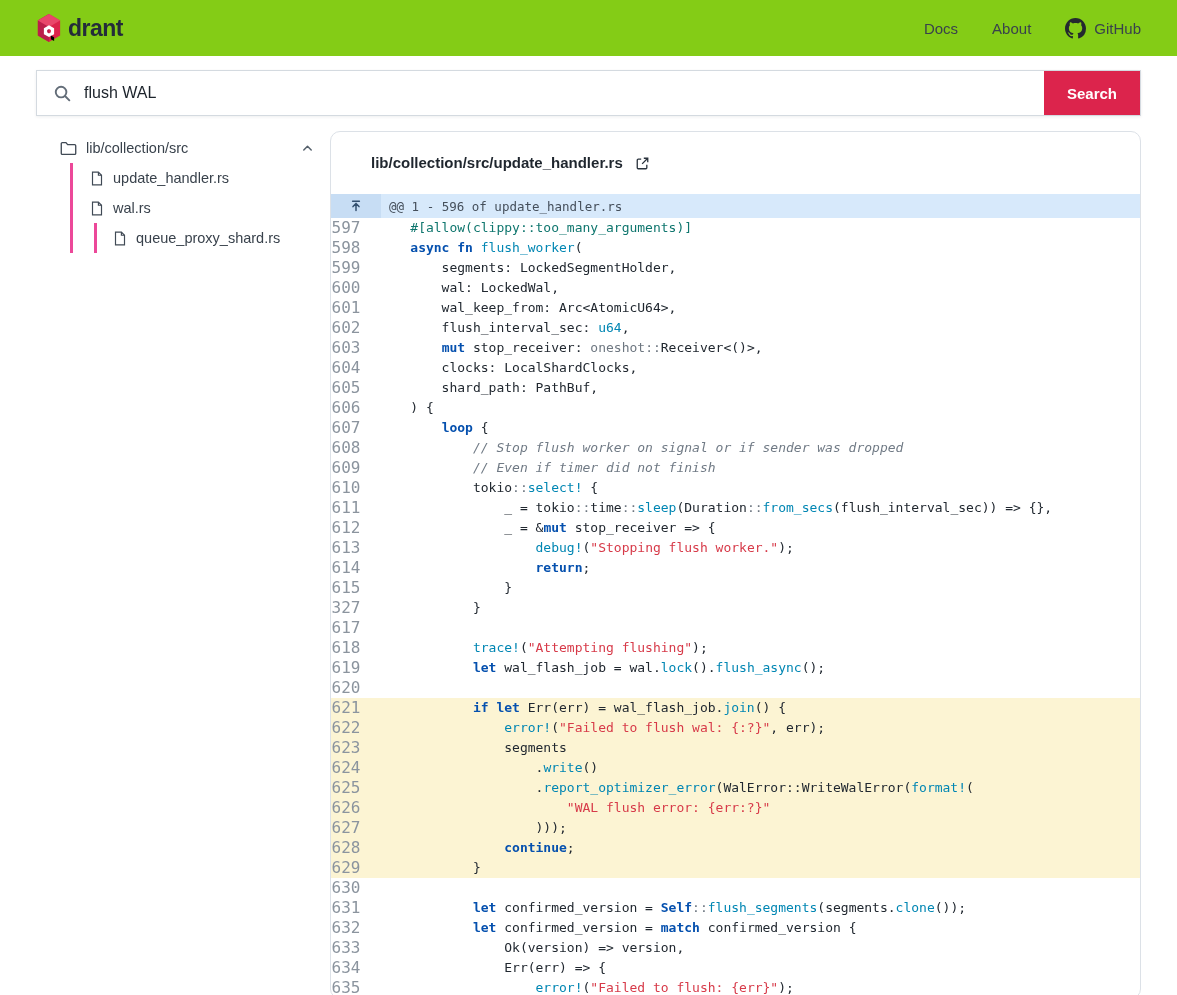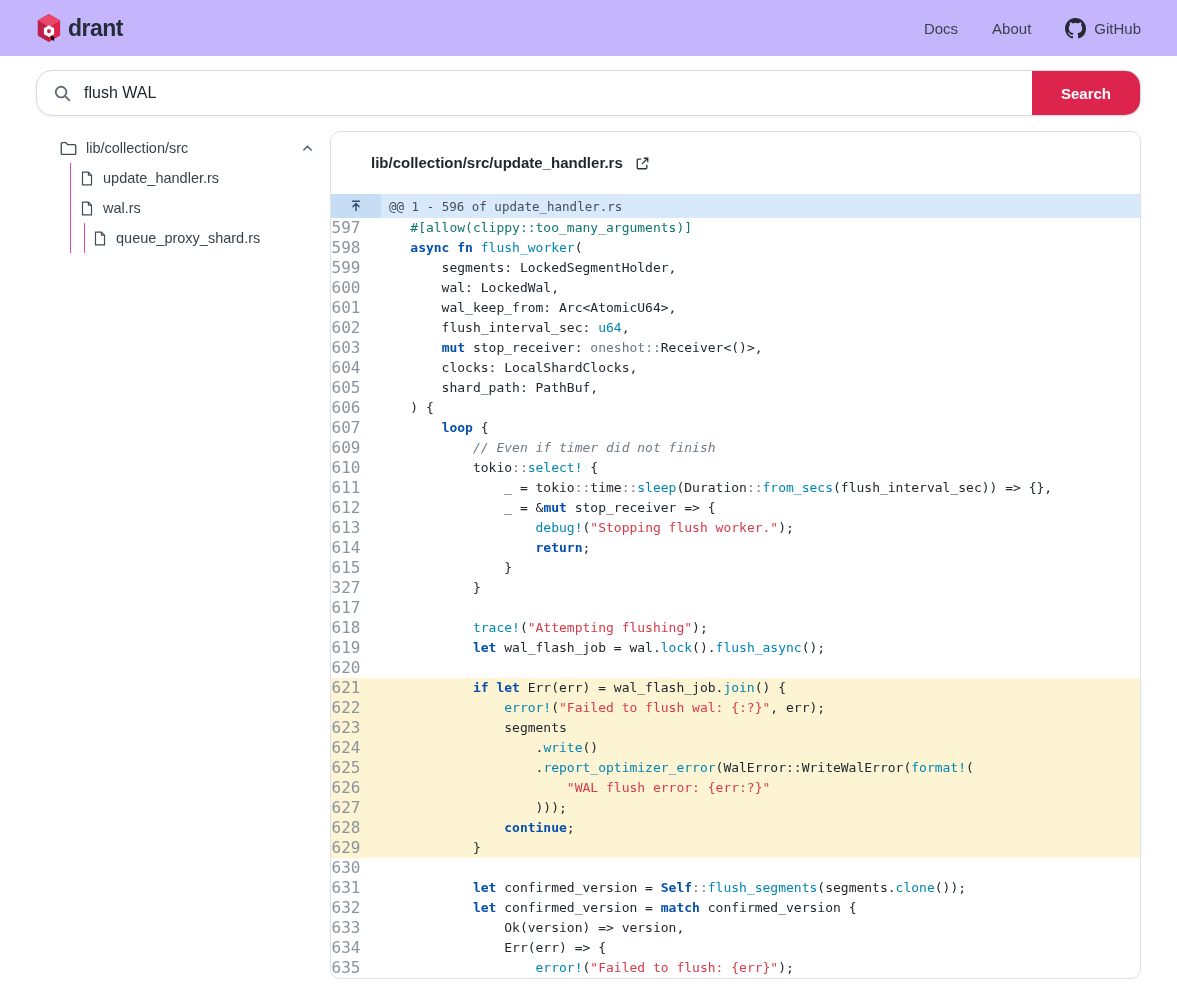--- a/index.html
+++ b/index.html
@@ -1,50 +1,50 @@
 <!DOCTYPE html>
 <html style="--accent: #dc244c;"><head>
 <meta charset="utf-8">
 <style>
   * { margin:0; padding:0; box-sizing:border-box; }
   html,body { width:1177px; height:995px; overflow:hidden; background:#fff;
     font-family:"Liberation Sans", sans-serif; color:#212830; }
 
   
   .topbar { height:56px; display:flex; align-items:center; justify-content:space-between;
-    padding:0 36px; background:#c4b5fd; }
+    padding:0 36px; background:#84cc16; }
   .logo { display:flex; align-items:center; gap:6px; cursor:pointer; }
   .logo-text { font-size:23px; font-weight:700; color:#242c3a; letter-spacing:-0.5px; }
   .nav { display:flex; align-items:center; gap:34px; }
   .nav a { text-decoration:none; color:#39424c; font-size:15px; font-weight:500; cursor:pointer;
     display:flex; align-items:center; gap:8px; }
 
   
   .search-wrap { padding:14px 36px 15px; }
   .search-bar { display:flex; align-items:center; height:46px; background:#fff;
-    border:1px solid #d4dae0; border-radius:16px; overflow:hidden;
+    border:1px solid #d4dae0; border-radius:0; overflow:hidden;
     box-shadow:0 1px 3px rgba(20,30,40,.07); }
   .search-bar svg { margin-left:16px; flex:0 0 auto; }
   .search-input { flex:1; border:none; outline:none; font-size:16px; color:#1c232b;
     padding:0 12px; font-family:"Liberation Sans", sans-serif; background:transparent; }
-  .search-btn { height:100%; width:108px; border:none; cursor:pointer; background:var(--accent,#dc244c);
+  .search-btn { height:100%; width:96px; border:none; cursor:pointer; background:var(--accent,#dc244c);
     color:#fff; font-size:15px; font-weight:600; font-family:"Liberation Sans", sans-serif; }
 
   
   .content { display:flex; align-items:flex-start; padding:0 36px; }
   .sidebar { width:294px; flex:0 0 auto; padding-top:2px; }
   .viewer { flex:1; border:1px solid #dce1e7; border-radius:10px; overflow:hidden; background:#fff; }
 
   
   .tree-row { height:30px; display:flex; align-items:center; gap:9px; cursor:pointer;
     font-size:14.5px; color:#39424c; padding-right:16px; }
   .tree-row .lbl { white-space:nowrap; }
   .tree-row .caret { margin-left:auto; display:flex; }
   .root-row { padding-left:24px; }
-  .tree-kids { margin-left:34px; border-left:1px solid #ec4899; }
+  .tree-kids { margin-left:34px; border-left:3px solid #ec4899;padding-left:8px; }
   .tree-kids > .tree-row { padding-left:9px; }
   .tree-kids .tree-kids { margin-left:13px; }
   .tree-kids .tree-kids > .tree-row { padding-left:8px; }
   .ticon { display:flex; flex:0 0 auto; }
 
   
   .card-header { display:flex; align-items:center; gap:12px; padding:20px 24px 20px 40px; }
   .file-title { font-size:15px; font-weight:700; color:#1f262e; line-height:22px; }
   .ext-link { display:flex; cursor:pointer; }
 
@@ -214,20 +214,24 @@
           </div>
           <div class="code-row">
             <span class="gutter">606</span>
             <span class="code"><span class="tk-p">    ) {</span></span>
           </div>
           <div class="code-row">
             <span class="gutter">607</span>
             <span class="code"><span class="tk-p">        </span><span class="tk-k">loop</span><span class="tk-p"> {</span></span>
           </div>
           <div class="code-row">
+            <span class="gutter">608</span>
+            <span class="code"><span class="tk-p">            </span><span class="tk-c">// Stop flush worker on signal or if sender was dropped</span></span>
+          </div>
+          <div class="code-row">
             <span class="gutter">609</span>
             <span class="code"><span class="tk-p">            </span><span class="tk-c">// Even if timer did not finish</span></span>
           </div>
           <div class="code-row">
             <span class="gutter">610</span>
             <span class="code"><span class="tk-p">            tokio</span><span class="tk-g">::</span><span class="tk-f">select!</span><span class="tk-p"> {</span></span>
           </div>
           <div class="code-row">
             <span class="gutter">611</span>
             <span class="code"><span class="tk-p">                _ = tokio</span><span class="tk-g">::</span><span class="tk-p">time</span><span class="tk-g">::</span><span class="tk-f">sleep</span><span class="tk-p">(Duration</span><span class="tk-g">::</span><span class="tk-f">from_secs</span><span class="tk-p">(flush_interval_sec)) =&gt; {},</span></span>

